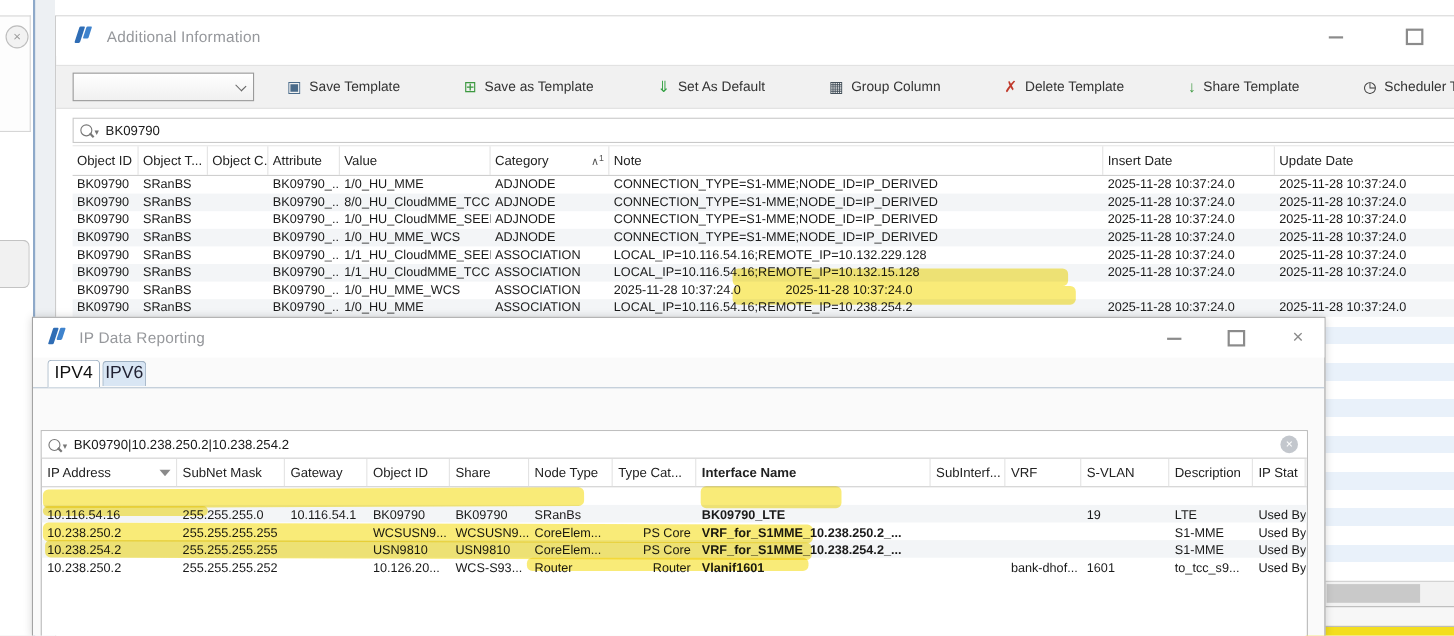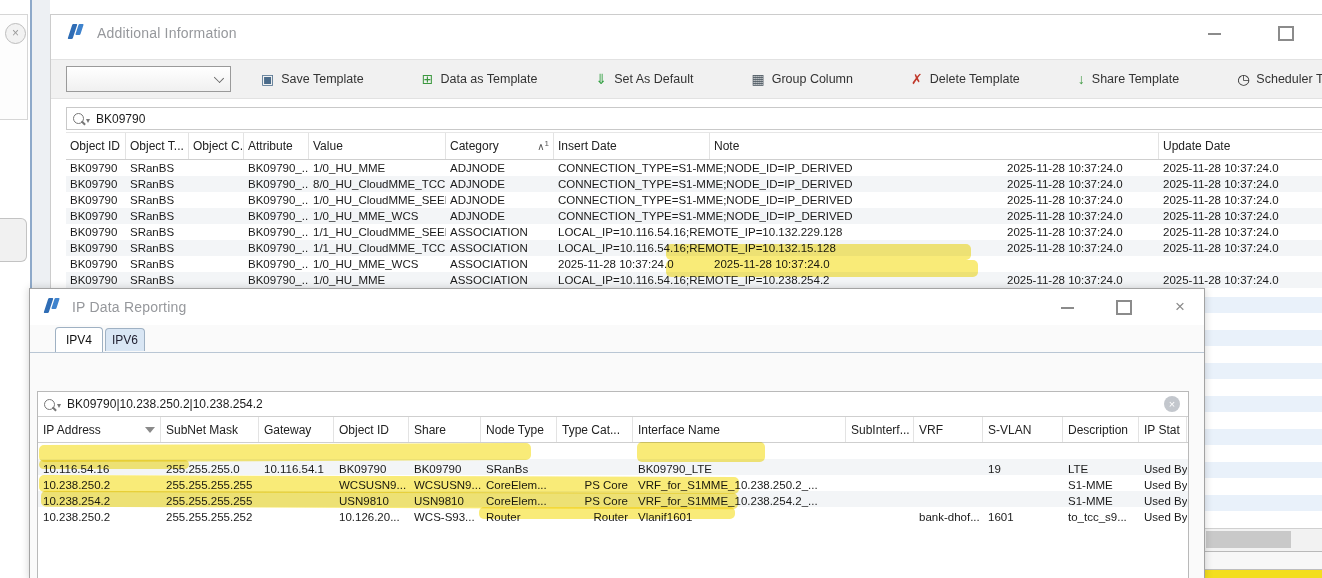--- a/index.html
+++ b/index.html
@@ -92,42 +92,42 @@
   
   .win-ip{left:29px;top:288px;width:1174px;height:290px;border:1px solid #a3a3a3;z-index:2;
           background:#fafafa;box-shadow:0 0 8px rgba(0,0,0,.18);}
   .win-ip .logo{left:13px;}
   .win-ip .win-title{left:42px;}
   .win-ip .btn-min{left:1026px;}
   .win-ip .btn-max{left:1083px;}
   .win-ip .btn-cls{left:1139px;}
 
   .tabbar{position:absolute;left:0;top:36px;right:0;height:27px;border-bottom:1px solid #b9c6d4;}
-  .tab{position:absolute;top:3px;height:23px;font-size:12px;display:flex;align-items:center;
+  .tab{position:absolute;top:3px;height:23px;font-size:16px;display:flex;align-items:center;
        justify-content:center;border:1px solid #9fb1c3;border-bottom:none;
-       border-radius:4px 4px 0 0;box-sizing:border-box;margin-left:12px;}
+       border-radius:4px 4px 0 0;box-sizing:border-box;}
   .tab-active{left:13px;width:48px;background:#ffffff;z-index:2;height:25px;top:2px;color:#111;}
   .tab-inactive{left:63px;width:40px;background:#d9e6f4;color:#223;}
 
   .panel{position:absolute;left:7px;top:102px;width:1150px;height:188px;background:#ffffff;
          border:1px solid #b9b9b9;box-sizing:content-box;}
   .panel .searchrow2{position:relative;height:24px;border-bottom:1px solid #cfcfcf;display:flex;
                      align-items:center;padding-left:6px;font-size:12px;background:#fff;}
   .clearbtn{position:absolute;right:8px;top:4px;width:16px;height:16px;border-radius:50%;
             background:#c3c7cd;color:#fff;font-size:11px;line-height:16px;text-align:center;}
 
   .t2 .thead{display:flex;height:25px;align-items:center;border-bottom:1px solid #cfcfcf;
              font-size:12px;color:#222;}
   .t2 .th{box-sizing:border-box;padding:0 5px;border-right:1px solid #e3e3e3;height:100%;
           display:flex;align-items:center;overflow:hidden;white-space:nowrap;}
   .t2 .tr{display:flex;height:16px;align-items:center;font-size:11.5px;}
   .t2 .tr:nth-child(even){background:#f3f5f7;}
   .t2 .td{box-sizing:border-box;padding:0 5px;overflow:hidden;white-space:nowrap;margin-top:36px;}
   .d0{width:123px;}.d1{width:98px;}.d2{width:75px;}.d3{width:75px;}.d4{width:72px;}
-  .d5{width:76px;}.d6{width:76px;text-align:right;}.d7{width:213px;}.d8{width:68px;}.d9{width:69px;}
+  .d5{width:76px;}.d6{width:76px;text-align:right;}.d7{width:213px;font-weight:bold;}.d8{width:68px;}.d9{width:69px;}
   .d10{width:80px;}.d11{width:76px;}.d12{width:48px;}
   .funnel{margin-left:auto;width:0;height:0;border-left:5px solid transparent;
           border-right:5px solid transparent;border-top:6px solid #8a8a8a;position:relative;}
 
   
   .hl{position:absolute;background:#f6df25;opacity:.62;border-radius:5px;pointer-events:none;
       mix-blend-mode:multiply;}
   .hl-n7{left:615px;top:229px;width:305px;height:16px;}
   .hl-n8{left:615px;top:245px;width:312px;height:17px;}
   .hl-r1{left:9px;top:155px;width:492px;height:17px;transform:rotate(-.25deg);}
@@ -168,21 +168,21 @@
       <div class="combo">
         <span></span>
         <span class="chev"></span>
       </div>
       <div class="tbtn">
         <span class="ticon icon-save-icon">▣</span>
         <span>Save Template</span>
       </div>
       <div class="tbtn">
         <span class="ticon icon-save-as-icon">⊞</span>
-        <span>Data as Template</span>
+        <span>Save as Template</span>
       </div>
       <div class="tbtn">
         <span class="ticon icon-set-default-icon">⇓</span>
         <span>Set As Default</span>
       </div>
       <div class="tbtn">
         <span class="ticon icon-group-column-icon">▦</span>
         <span>Group Column</span>
       </div>
       <div class="tbtn">
@@ -209,22 +209,22 @@
       <div class="thead">
         <span class="th c0">Object ID</span>
         <span class="th c1">Object T...</span>
         <span class="th c2">Object C...</span>
         <span class="th c3">Attribute</span>
         <span class="th c4">Value</span>
         <span class="th c5">
           <span>Category</span>
           <span class="sortmark"><span>∧</span><sup>1</sup></span>
         </span>
+        <span class="th c6">Note</span>
         <span class="th c7">Insert Date</span>
-        <span class="th c6">Note</span>
         <span class="th c8">Update Date</span>
       </div>
       <div class="tbody">
 
           <div class="tr">
             <span class="td c0">BK09790</span>
             <span class="td c1">SRanBS</span>
             <span class="td c2"></span>
             <span class="td c3">BK09790_...</span>
             <span class="td c4">1/0_HU_MME</span>

